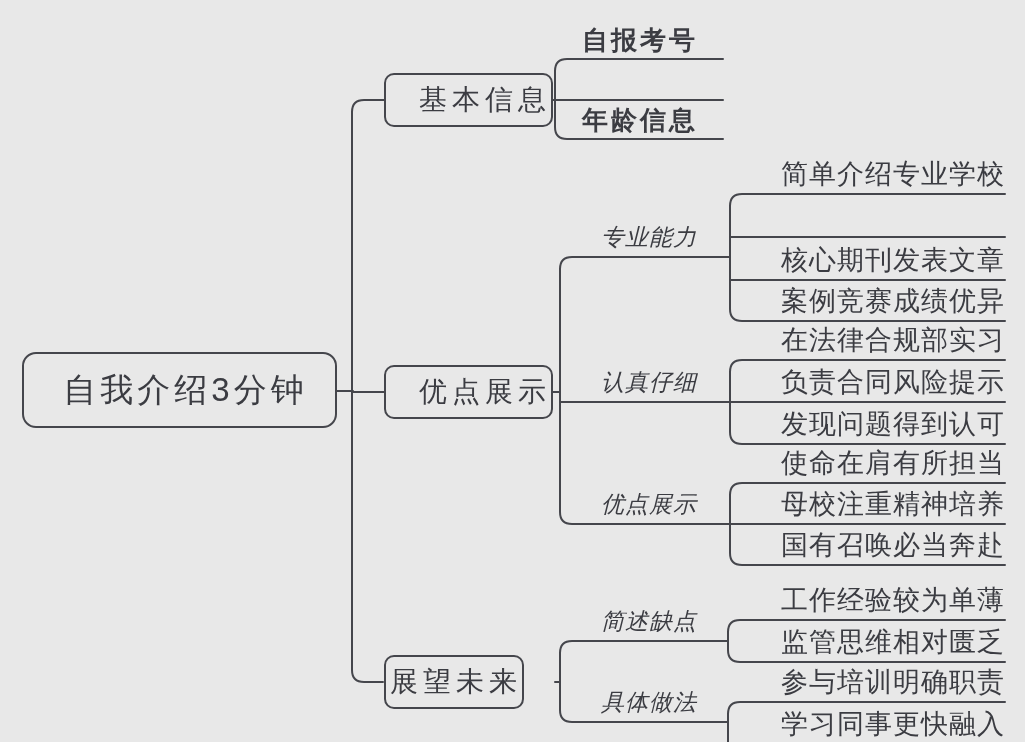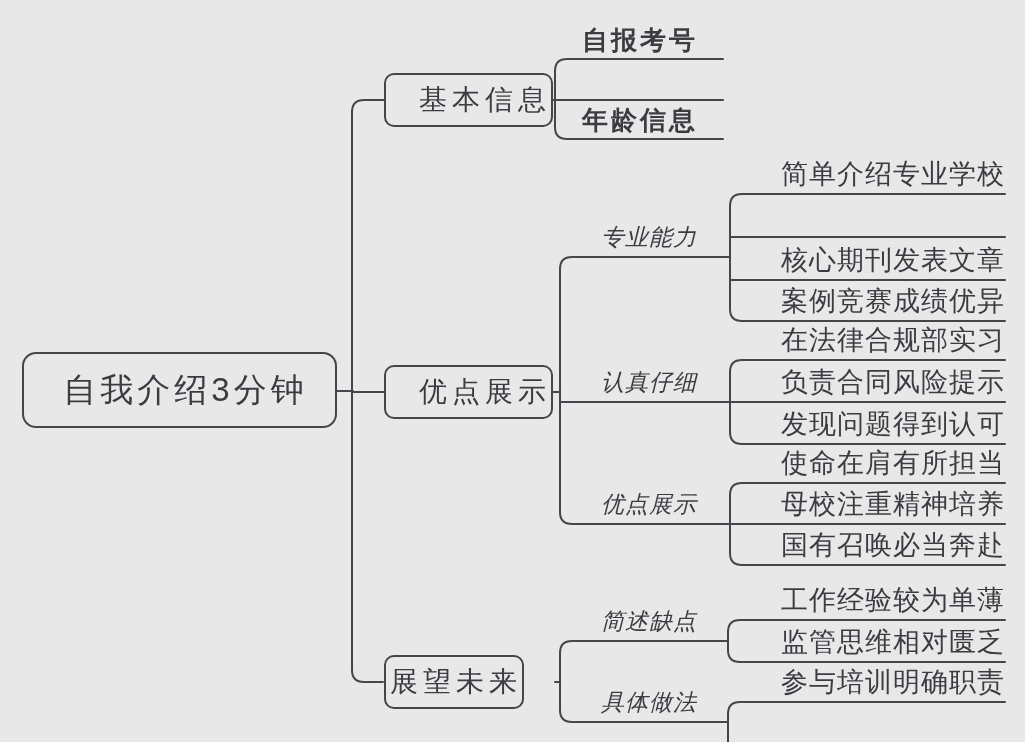--- a/index.html
+++ b/index.html
@@ -95,14 +95,15 @@
   <div class="label leaf" style="top:488px;">母校注重精神培养</div>
   <div class="label leaf" style="top:529px;">国有召唤必当奔赴</div>
 
   <div class="label l2" style="top:604px;">简述缺点</div>
   <div class="label l2" style="top:685px;">具体做法</div>
 
   <div class="label leaf" style="top:584px;">工作经验较为单薄</div>
   <div class="label leaf" style="top:626px;">监管思维相对匮乏</div>
 
   <div class="label leaf" style="top:666px;">参与培训明确职责</div>
+  <div class="label leaf" style="top:708px;">学习同事更快融入</div>
 
 </div>
 
 </body></html>

